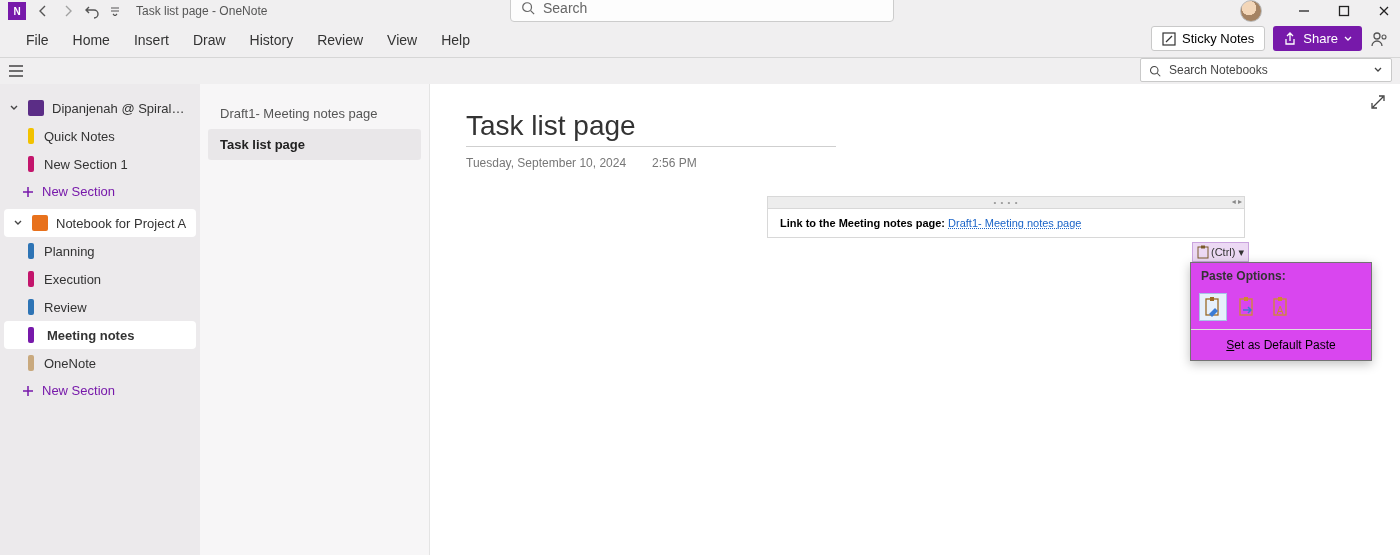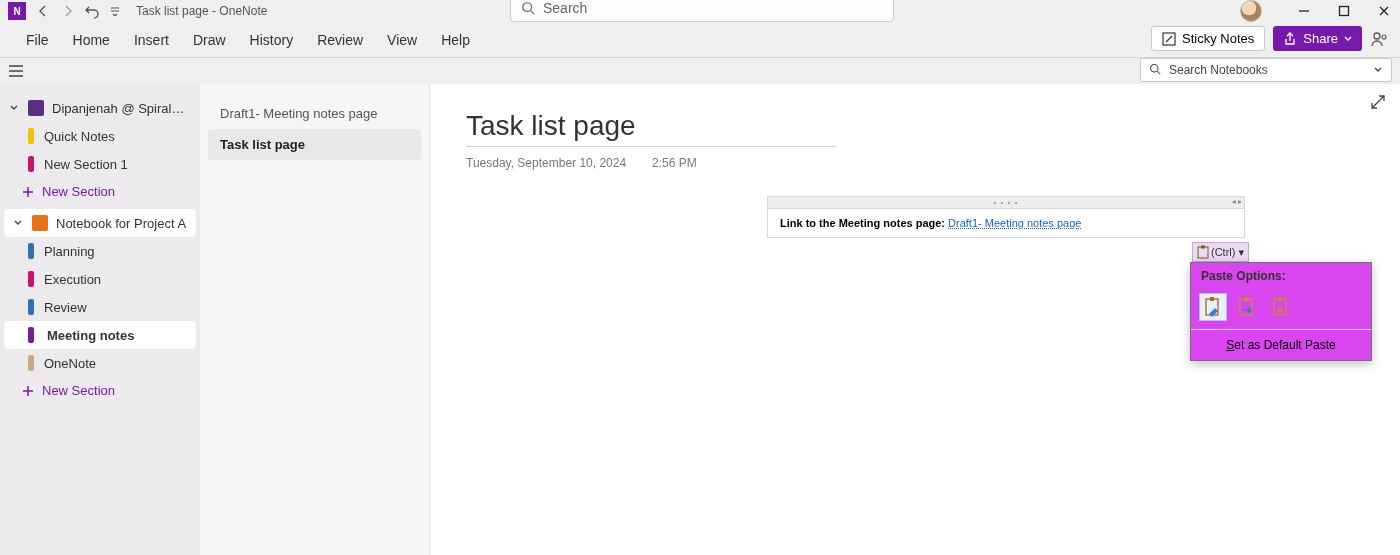--- a/index.html
+++ b/index.html
@@ -22,21 +22,21 @@
     .menu-item { padding: 6px 12px; font-size: 14px; color: #333; cursor: pointer; }
     .right-menu { position: absolute; right: 10px; top: 4px; display: flex; gap: 8px; align-items: center; }
     .sticky-btn { display: flex; align-items: center; gap: 6px; background: #fff; border: 1px solid #c9c9c9; border-radius: 3px; padding: 4px 10px; font-size: 13px; cursor: pointer; }
     .share-btn { display: flex; align-items: center; gap: 6px; background: #7719AA; color: #fff; border-radius: 3px; padding: 5px 10px; font-size: 13px; cursor: pointer; }
     .people-icon { width: 20px; height: 20px; color: #555; display:flex;align-items:center;justify-content:center; cursor:pointer;}
 
     
     .subbar { height: 26px; display: flex; align-items: center; padding-left: 6px; position: relative; }
     .hamburger { width: 20px; height: 20px; display:flex;align-items:center;justify-content:center; color:#444; cursor:pointer;}
     .search-notebooks { position: absolute; right: 8px; top: 0px; width: 252px; height: 24px; background: #fff; border: 1px solid #c9c9c9; border-radius: 2px; display: flex; align-items: center; padding: 0 8px; gap: 8px; font-size: 12px; color: #444; justify-content: space-between;}
-    .search-notebooks .left { display:flex; align-items:flex-start; gap:8px;}
+    .search-notebooks .left { display:flex; align-items:flex-end; gap:8px;}
 
     .workspace { display: flex; height: calc(555px - 22px - 36px - 26px); }
 
     
     .sidebar { width: 200px; background: #eceaec; padding-top: 10px; font-size: 13px; color: #333; }
     .nb-row { display: flex; align-items: center; padding: 6px 8px; gap: 8px; cursor:pointer;}
     .nb-chevron { width: 12px; color: #444; }
     .nb-icon { width: 16px; height: 16px; background: #5B2D86; border-radius: 2px; position: relative; }
     .nb-icon.orange { background: #E8711C; }
     .nb-name { white-space: nowrap; overflow: hidden; text-overflow: ellipsis; flex:1;}

